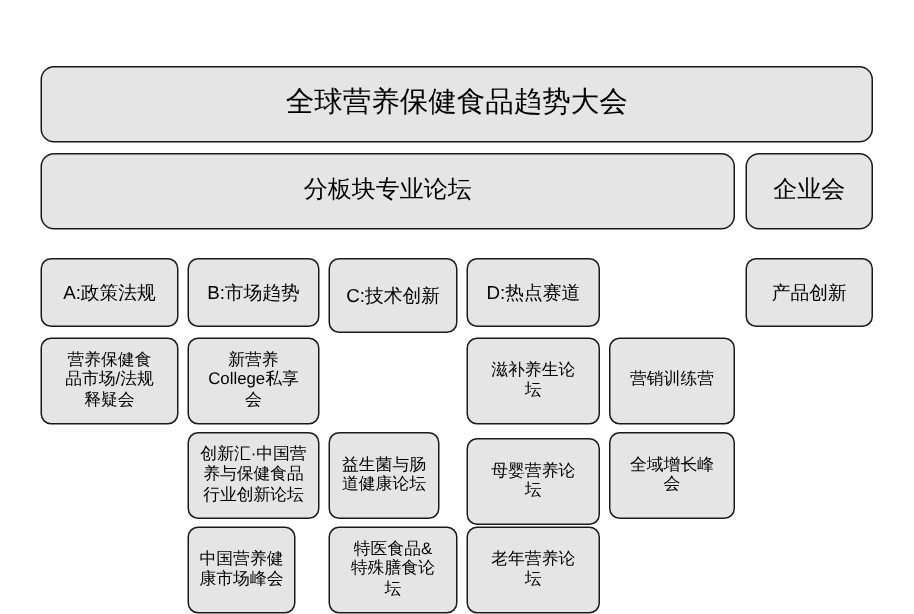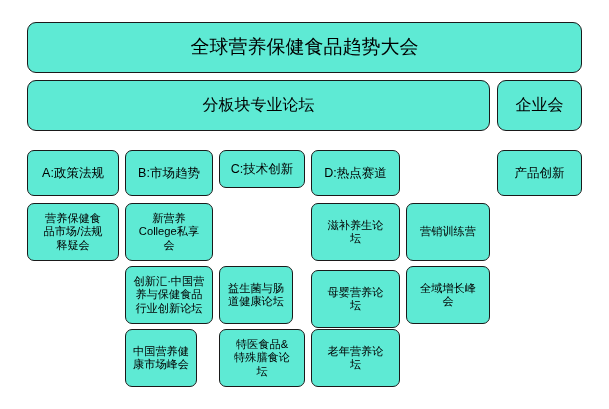--- a/index.html
+++ b/index.html
@@ -19,28 +19,29 @@
     position: relative;
     width: 609px;
     height: 409px;
   }
 
   .box {
     position: absolute;
     box-sizing: border-box;
     border: 1.3px solid #1a1a1a;
     border-radius: 7px;
-    background: #5eead4;
+    background: #e5e5e5;
     display: flex;
     align-items: center;
     justify-content: center;
     text-align: center;
     line-height: 1.18;
     padding: 2px 3px;
     white-space: pre-line;
+    margin-top: 22px;
   }
 
   .title-box {
     font-size: 19px;
     border-radius: 9px;
   }
 
   .section-box {
     font-size: 16px;
     border-radius: 9px;
@@ -62,21 +63,21 @@
   <div class="box title-box" style="left:27px; top:22px; width:555px; height:51px;">全球营养保健食品趋势大会</div>
 
   <div class="box section-box" style="left:27px; top:80px; width:463px; height:51px;">分板块专业论坛</div>
 
   <div class="box section-box" style="left:497px; top:80px; width:85px; height:51px;">企业会</div>
 
   <div class="box col-head-box" style="left:27px; top:150px; width:92px; height:46px;">A:政策法规</div>
 
   <div class="box col-head-box" style="left:125px; top:150px; width:88px; height:46px;">B:市场趋势</div>
 
-  <div class="box col-head-box" style="left:219px; top:150px; width:86px; height:38px;">C:技术创新</div>
+  <div class="box col-head-box" style="left:219px; top:150px; width:86px; height:50px;">C:技术创新</div>
 
   <div class="box col-head-box" style="left:311px; top:150px; width:89px; height:46px;">D:热点赛道</div>
 
 
   <div class="box col-head-box" style="left:497px; top:150px; width:85px; height:46px;">产品创新</div>
 
   <div class="box leaf-box" style="left:27px; top:203px; width:92px; height:58px;">营养保健食
 品市场/法规
 释疑会</div>
 

